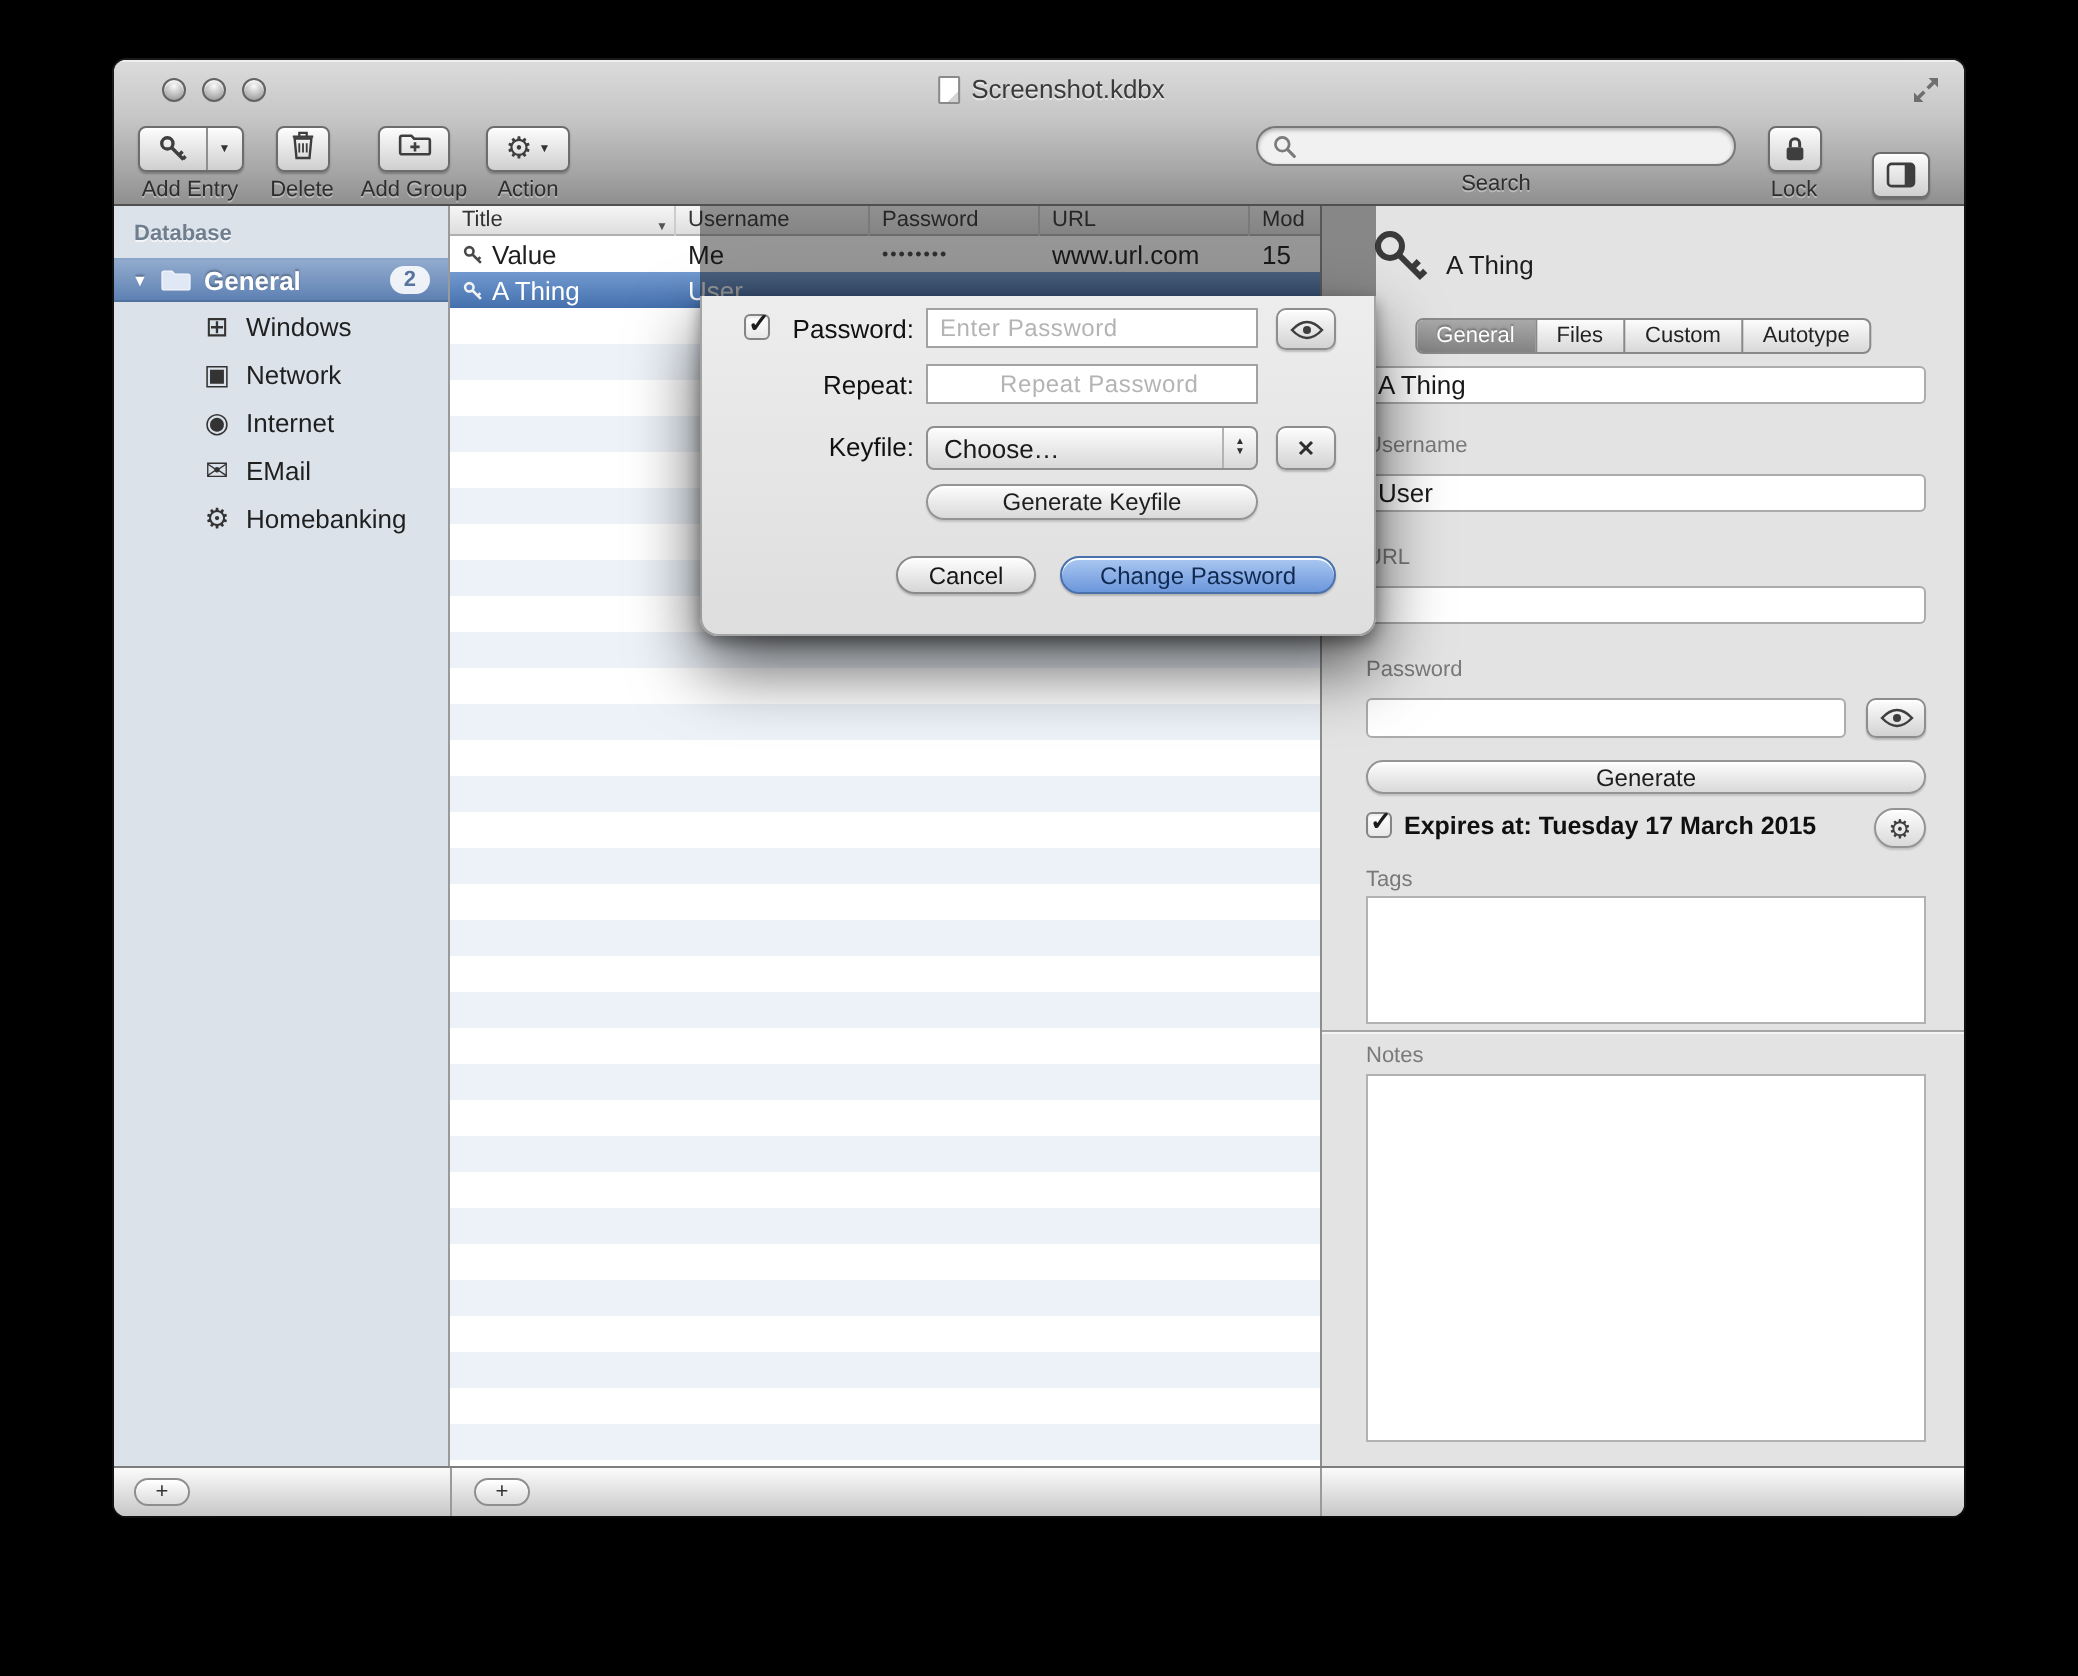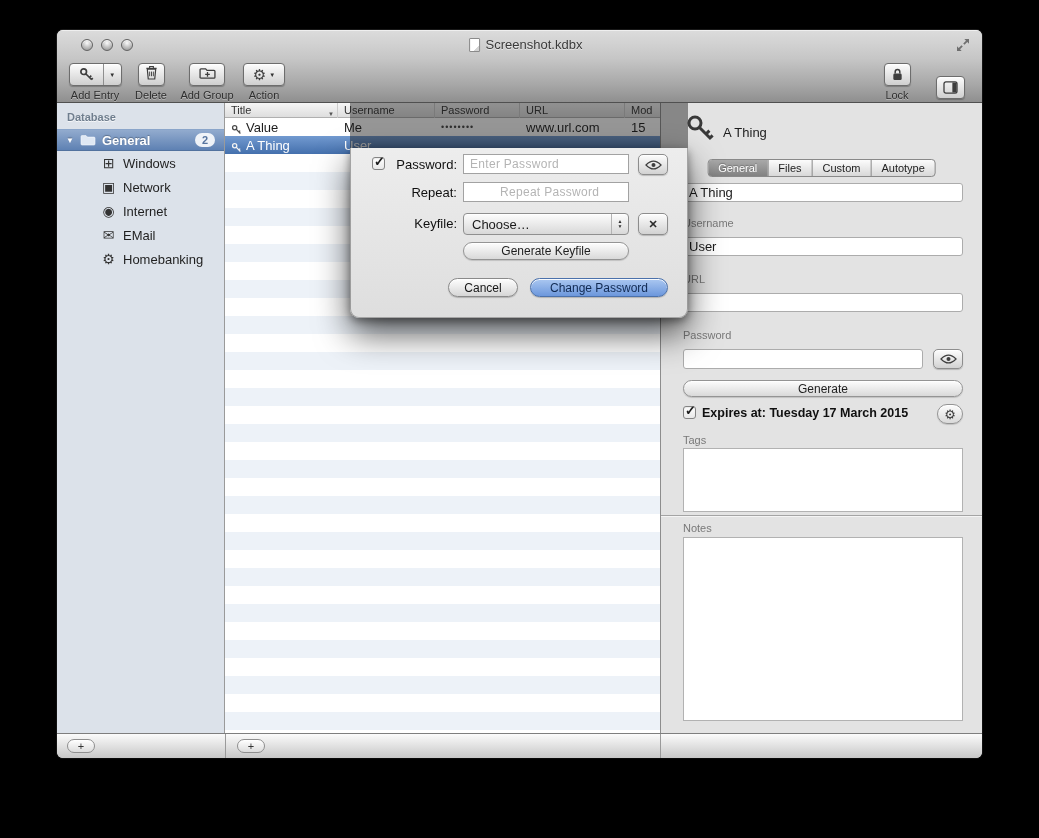--- a/index.html
+++ b/index.html
@@ -73,21 +73,21 @@
   .el-header { height:15px; display:flex;
                background:linear-gradient(#f6f6f6,#dedede); border-bottom:1px solid #b0b0b0;
                font-size:11px; color:#333; }
   .el-hcell { height:15px; line-height:14px; padding-left:6px; border-right:1px solid #ccc;
               position:relative; overflow:hidden; white-space:nowrap; }
   .el-sort { position:absolute; right:3px; top:4px; font-size:6px; color:#555; }
   .el-row { height:18px; display:flex; align-items:center; font-size:13px; color:#1d1d1d; }
   .el-row.selected { background:linear-gradient(#729ad0,#44面70ad); }
   .el-row.selected { background:linear-gradient(#729ad0,#4470ad); color:#fff; }
   .el-cell { overflow:hidden; white-space:nowrap; padding-left:6px; }
-  .el-cell.title { display:flex; align-items:flex-end; gap:4px; padding-left:6px; }
+  .el-cell.title { display:flex; align-items:center; gap:4px; padding-left:6px; }
   .row-key { flex:0 0 auto; display:flex; }
   .el-dots { font-size:9px; letter-spacing:1px; color:#444; }
   .el-row.selected .el-dots { color:#fff; }
   .stripes { position:absolute; left:0; right:0; top:51px; bottom:0;
              background:repeating-linear-gradient(to bottom,
                #ffffff 0px, #ffffff 18px, #edf2f8 18px, #edf2f8 36px); }
 
   .inspector { position:absolute; left:603px; top:0; bottom:0; width:322px;
                background:#e3e3e3; border-left:1px solid #8d8d8d; }
   .insp-key { position:absolute; left:24px; top:10px; }
@@ -226,20 +226,32 @@
         </div>
 
         <div class="tb-item" style="left:182px;width:50px;">
           <div class="btn" style="width:42px;gap:3px;">
             <span style="font-size:15px;color:#3e3e3e;line-height:1;">⚙</span>
             <span class="chev">▼</span>
           </div>
           <span class="tb-label">Action</span>
         </div>
 
+        <div class="tb-item" style="left:563px;width:256px;">
+          <div class="search-field">
+            <span style="display:flex;">
+              <svg viewBox="0 0 14 14" width="12" height="12">
+                  <circle cx="6" cy="6" r="4" fill="none" stroke="#7b7b7b" stroke-width="1.6"></circle>
+                  <path d="M9 9 L13 13" stroke="#7b7b7b" stroke-width="1.8" stroke-linecap="round"></path>
+                </svg>
+            </span>
+            <input class="search-input" style="">
+          </div>
+          <span class="tb-label">Search</span>
+        </div>
 
         <div class="tb-item" style="left:816px;width:48px;">
           <div class="btn" style="width:27px;">
             <span style="display:flex;">
               <svg viewBox="0 0 14 16" width="13" height="15">
                   <rect x="2.5" y="7" width="9" height="7" rx="1.5" fill="#3e3e3e"></rect>
                   <path d="M4.5 7 V5 a2.5 2.5 0 0 1 5 0 V7" fill="none" stroke="#3e3e3e" stroke-width="1.6"></path>
                 </svg>
             </span>
           </div>

